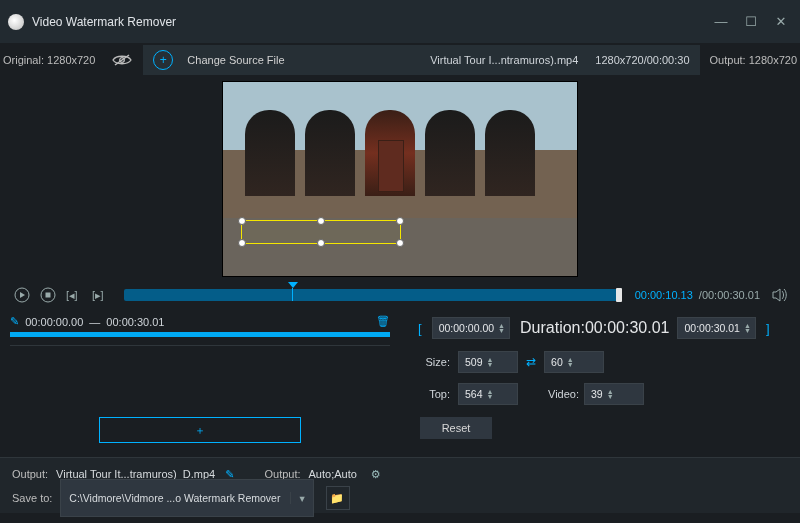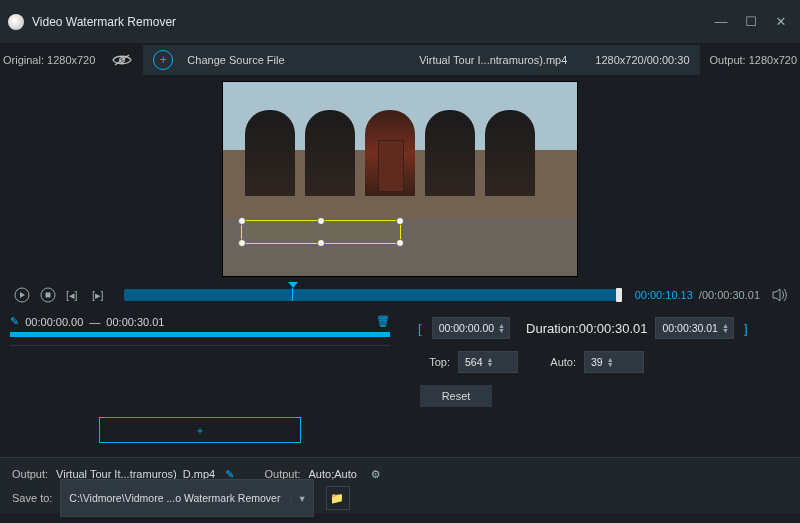--- a/index.html
+++ b/index.html
@@ -7,21 +7,21 @@
 .logo{width:16px;height:16px;border-radius:50%;background:radial-gradient(circle at 40% 40%,#fff,#bbb);margin-right:8px;flex-shrink:0}
 .title{flex:1;font-size:12px;color:#e0e4e8}
 .win-ctrl{width:30px;height:28px;display:flex;align-items:center;justify-content:center;color:#9aa;font-size:13px}
 .sourcebar{height:34px;display:flex;align-items:center;padding:0 3px;gap:10px}
 .original{color:#bdbdbd;font-size:11px}
 .eye-off{width:22px;height:16px;display:flex;align-items:center;justify-content:center;color:#bdbdbd;margin-left:6px}
 .src-panel{flex:1;height:30px;background:#262f35;display:flex;align-items:center;padding:0 10px;gap:14px}
 .plus-circle{width:18px;height:18px;border:1.5px solid #00b1ff;border-radius:50%;display:flex;align-items:center;justify-content:center;color:#00b1ff;font-size:12px;line-height:1}
 .change-src{color:#d2d2d2}
 .srcfile{margin-left:auto;color:#cfd4d9}
-.srcmeta{color:#cfd4d9;margin-left:14px}
+.srcmeta{color:#cfd4d9;margin-left:3px}
 .output-res{color:#bdbdbd;font-size:11px}
 .preview-area{height:204px;display:flex;align-items:center;justify-content:center;position:relative}
 .preview{width:354px;height:194px;background:linear-gradient(#a9c2cd 0 35%,#736251 35% 70%,#6a645c 70% 100%);position:relative;box-shadow:0 0 0 1px #000}
 .arch{position:absolute;top:28px;width:50px;height:86px;border-radius:24px 24px 0 0;background:linear-gradient(#1b1b1b,#302520)}
 .a1{left:22px}.a2{left:82px}.a3{left:142px;background:linear-gradient(#3a1f16,#742f1f,#3a1f16)}.a4{left:202px}.a5{left:262px}
 .a3::after{content:"";position:absolute;left:13px;top:30px;width:24px;height:50px;background:#5f2b1f;border:1px solid #3a1f16}
 .sel-box{position:absolute;left:18px;top:138px;width:158px;height:22px;border:1px solid #f4e600;background:rgba(255,255,0,.03)}
 .handle{position:absolute;width:6px;height:6px;border-radius:50%;background:#fff;border:1px solid #666;transform:translate(-50%,-50%)}
 .controls{height:28px;display:flex;align-items:center;padding:0 12px;gap:6px}
 .ctl{width:20px;height:20px;display:flex;align-items:center;justify-content:center;color:#9aa}
@@ -39,21 +39,21 @@
 .brush{color:#00b1ff}
 .trash{margin-left:auto;color:#00b1ff}
 .seg-bar{height:5px;background:#00a9f4;margin-top:4px}
 .sep{height:1px;background:#2f363b;margin-top:8px}
 .add-area{margin-top:auto;margin-bottom:14px;align-self:center;width:200px;height:24px;border:1px solid #00b1ff;color:#00b1ff;display:flex;align-items:center;justify-content:center;gap:6px;font-size:11px}
 .lower-right{flex:1;padding:8px 16px 0 16px;box-sizing:border-box}
 .durrow{display:flex;align-items:center;gap:8px;margin-bottom:12px}
 .brk{color:#00b1ff;font-size:13px;padding:0 2px}
 .spin{height:20px;background:#2f3740;border:1px solid #3a4249;display:flex;align-items:center;padding:0 4px 0 6px;color:#e4e6e8;font-size:10.5px}
 .spin .arrows{margin-left:4px;display:flex;flex-direction:column;line-height:5px;font-size:7px;color:#9aa}
-.durlabel{font-size:13px;color:#e4e6e8;margin-left:8px}
+.durlabel{font-size:16px;color:#e4e6e8;margin-left:2px}
 .row2{display:flex;align-items:center;gap:8px;margin-bottom:10px}
 .lbl{width:34px;text-align:right;color:#cfd4d9}
 .spin-sm{width:48px}
 .link{color:#00b1ff;font-size:12px}
 .reset{width:72px;height:22px;background:#2f3740;display:flex;align-items:center;justify-content:center;color:#d8d8d8;margin-top:12px;margin-left:4px}
 .bottom{height:56px;background:#20262b;border-top:1px solid #2f363b;position:relative;padding:4px 12px 0 12px;box-sizing:border-box}
 .brow{display:flex;align-items:center;gap:8px;height:24px}
 .blabel{color:#bdbdbd}
 .bval{color:#d7dbde}
 .pencil{color:#00b1ff;font-size:11px;margin-left:2px}
@@ -178,30 +178,48 @@
       <div class="spin">
           <span>00:00:30.01</span>
           <span class="arrows">
             <span>▲</span>
             <span>▼</span>
           </span>
         </div>
       <span class="brk">]</span>
     </div>
     <div class="row2">
+      <span class="lbl">Size:</span>
+      <div class="spin spin-sm">
+          <span>509</span>
+          <span class="arrows">
+            <span>▲</span>
+            <span>▼</span>
+          </span>
+        </div>
+      <span class="link">⇄</span>
+      <div class="spin spin-sm">
+          <span>60</span>
+          <span class="arrows">
+            <span>▲</span>
+            <span>▼</span>
+          </span>
+        </div>
+    </div>
+    <div class="row2">
       <span class="lbl">Top:</span>
       <div class="spin spin-sm">
           <span>564</span>
           <span class="arrows">
             <span>▲</span>
             <span>▼</span>
           </span>
         </div>
       <span style="width:14px"></span>
-      <span class="lbl" style="width:28px">Auto:</span>
+      <span class="lbl" style="width:28px">Video:</span>
       <div class="spin spin-sm">
           <span>39</span>
           <span class="arrows">
             <span>▲</span>
             <span>▼</span>
           </span>
         </div>
     </div>
     <div class="reset">Reset</div>
   </div>

